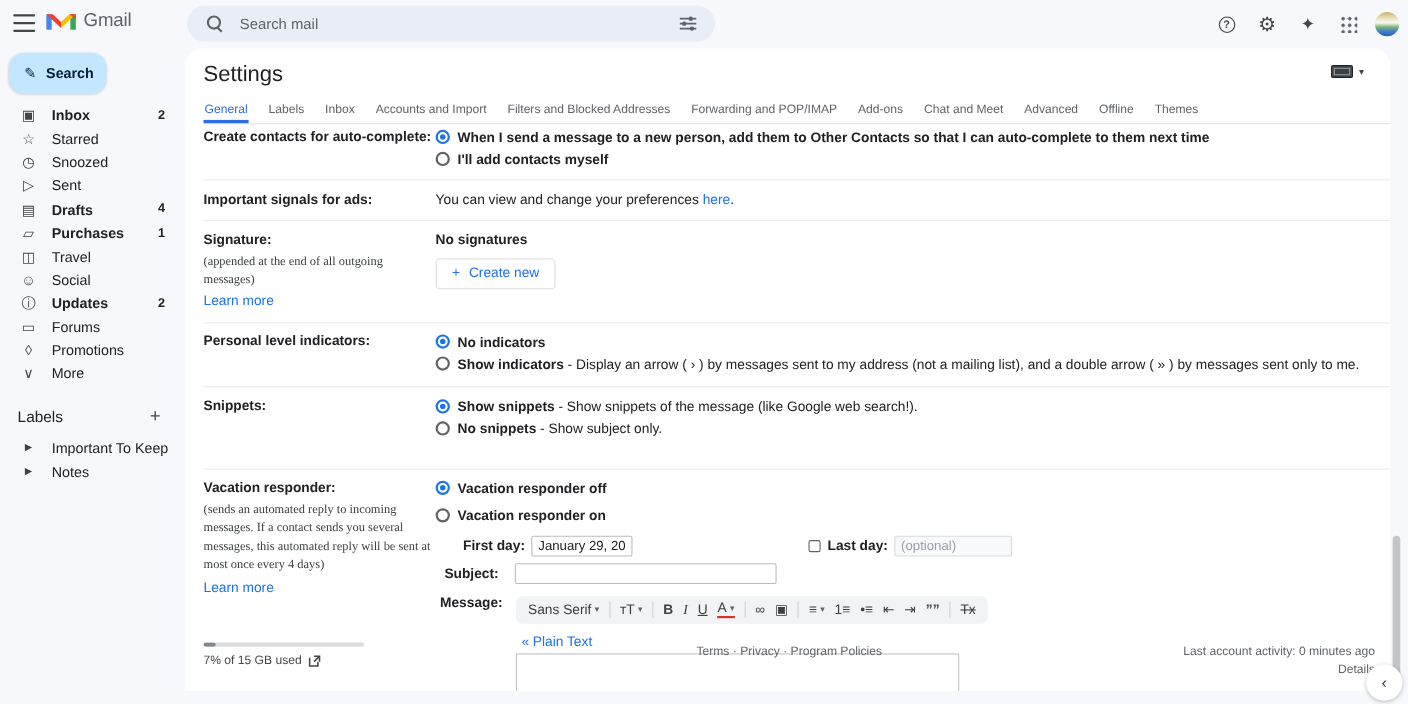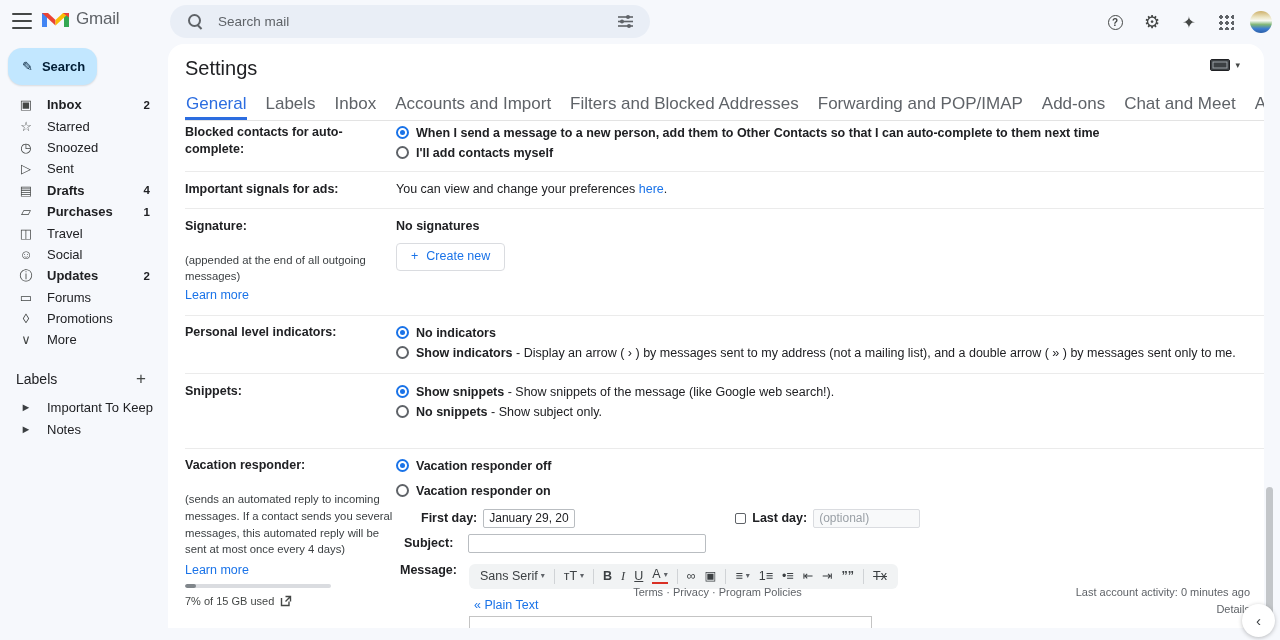--- a/index.html
+++ b/index.html
@@ -46,27 +46,27 @@
   .litem .sic { font-size:11px; color:#3c4043; }
 
   
   .panel { position:absolute; left:168px; top:44px; right:16px; bottom:12px; background:#fff; border-radius:16px 16px 0 0; padding-left:17px; overflow:hidden; }
   .ptitle { margin:13px 0 0 0; font-size:20px; font-weight:400; color:#202124; height:26px; }
   .inputtools { position:absolute; right:24px; top:15px; display:flex; align-items:center; gap:5px; cursor:pointer; }
   .kbd { width:20px; height:12px; background:#3c4043; border:1px solid #202124; border-radius:2px; box-shadow:inset 0 0 0 1.5px #3c4043, inset 0 0 0 2.5px #9aa0a6; }
   .kcaret { font-size:9px; color:#444746; }
 
   .tabbar { display:flex; gap:17px; margin-top:7px; border-bottom:1px solid #e3e3e3; padding-bottom:0; }
-  .tab { font-size:17px; color:#5f6368; padding:4px 1px 6px 1px; cursor:pointer; white-space:nowrap; }
+  .tab { font-size:11px; color:#5f6368; padding:4px 1px 6px 1px; cursor:pointer; white-space:nowrap; }
   .tab.active { color:#2c6de0; font-weight:500; border-bottom:3px solid #2c6de0; padding-bottom:3px; }
 
   .srow { display:flex; border-bottom:1px solid #ebebeb; padding:6px 14px 6px 0; font-size:12.5px; }
   .srow .lcol { width:211px; flex:0 0 211px; font-weight:700; color:#202124; line-height:1.35; }
   .srow .ccol { flex:1; line-height:1.35; }
-  .subnote { font-weight:400; font-size:11.3px; color:#3c4043; margin-top:17px; line-height:1.5; }
+  .subnote { font-weight:400; font-size:11.3px; color:#3c4043; margin-top:3px; line-height:1.5;font-family:Liberation Serif, serif; }
   a.lnk, .lnk { color:#1a73e8; text-decoration:none; font-weight:400; cursor:pointer; }
   .optline { display:flex; align-items:flex-start; gap:7px; margin:1px 0 3px 0; }
   .radio { width:13px; height:13px; border:2px solid #5f6368; border-radius:50%; flex:0 0 13px; margin-top:1px; position:relative; cursor:pointer; }
   .radio.sel { border-color:#1a73e8; }
   .radio.sel::after { content:""; position:absolute; inset:1.8px; background:#1a73e8; border-radius:50%; }
   .cbx { width:11px; height:11px; border:1.6px solid #5f6368; border-radius:2px; display:inline-block; vertical-align:-1px; cursor:pointer; }
   .bld { font-weight:700; }
   .createbtn { display:inline-flex; align-items:center; gap:8px; margin-top:8px; border:1px solid #dadce0; border-radius:4px; height:28px; padding:0 14px; color:#1a73e8; font-weight:500; font-size:12.5px; background:#fff; cursor:pointer; }
 
   
@@ -246,21 +246,21 @@
       <span class="tab">Filters and Blocked Addresses</span>
       <span class="tab">Forwarding and POP/IMAP</span>
       <span class="tab">Add-ons</span>
       <span class="tab">Chat and Meet</span>
       <span class="tab">Advanced</span>
       <span class="tab">Offline</span>
       <span class="tab">Themes</span>
     </div>
 
   <div class="srow" style="padding-top:3px;">
-    <div class="lcol">Blocked contacts for auto-complete:</div>
+    <div class="lcol">Create contacts for auto-complete:</div>
     <div class="ccol">
       <div class="optline">
         <span class="radio sel"></span>
         <span class="bld">When I send a message to a new person, add them to Other Contacts so that I can auto-complete to them next time</span>
       </div>
       <div class="optline">
         <span class="radio"></span>
         <span class="bld">I'll add contacts myself</span>
       </div>
     </div>

